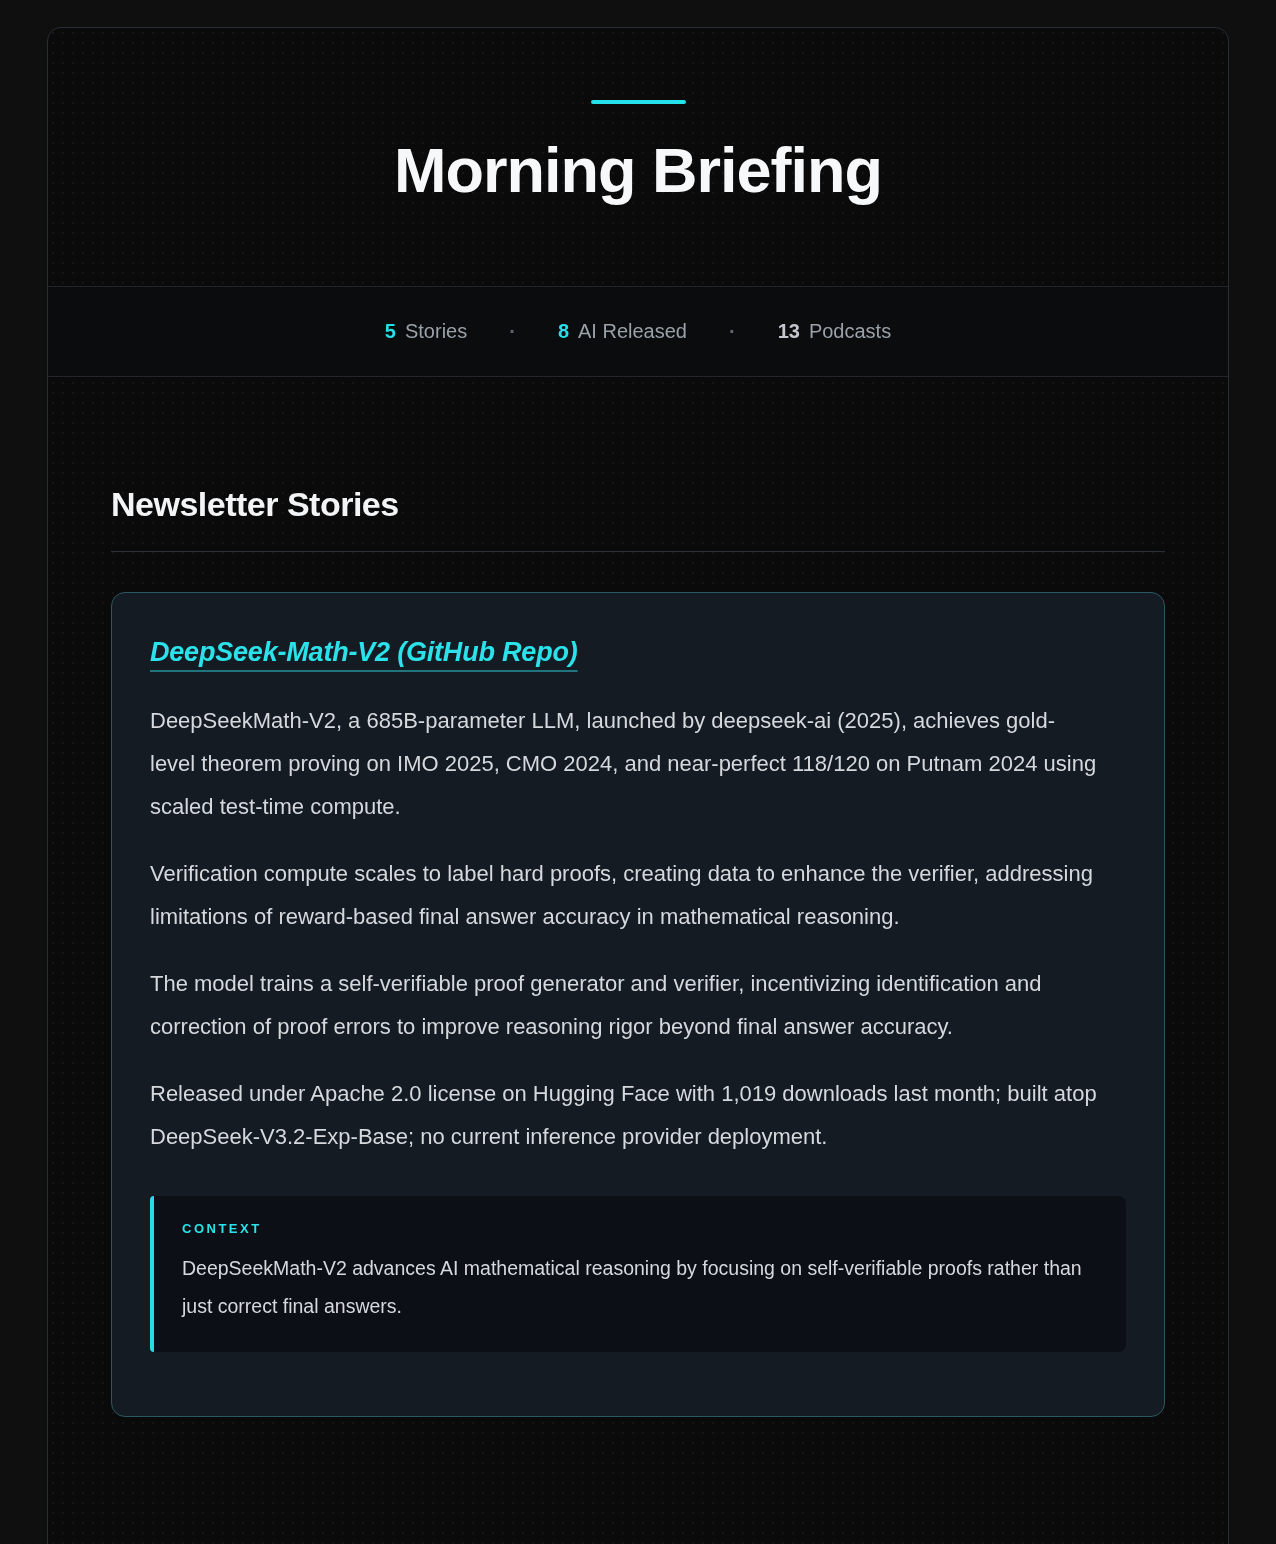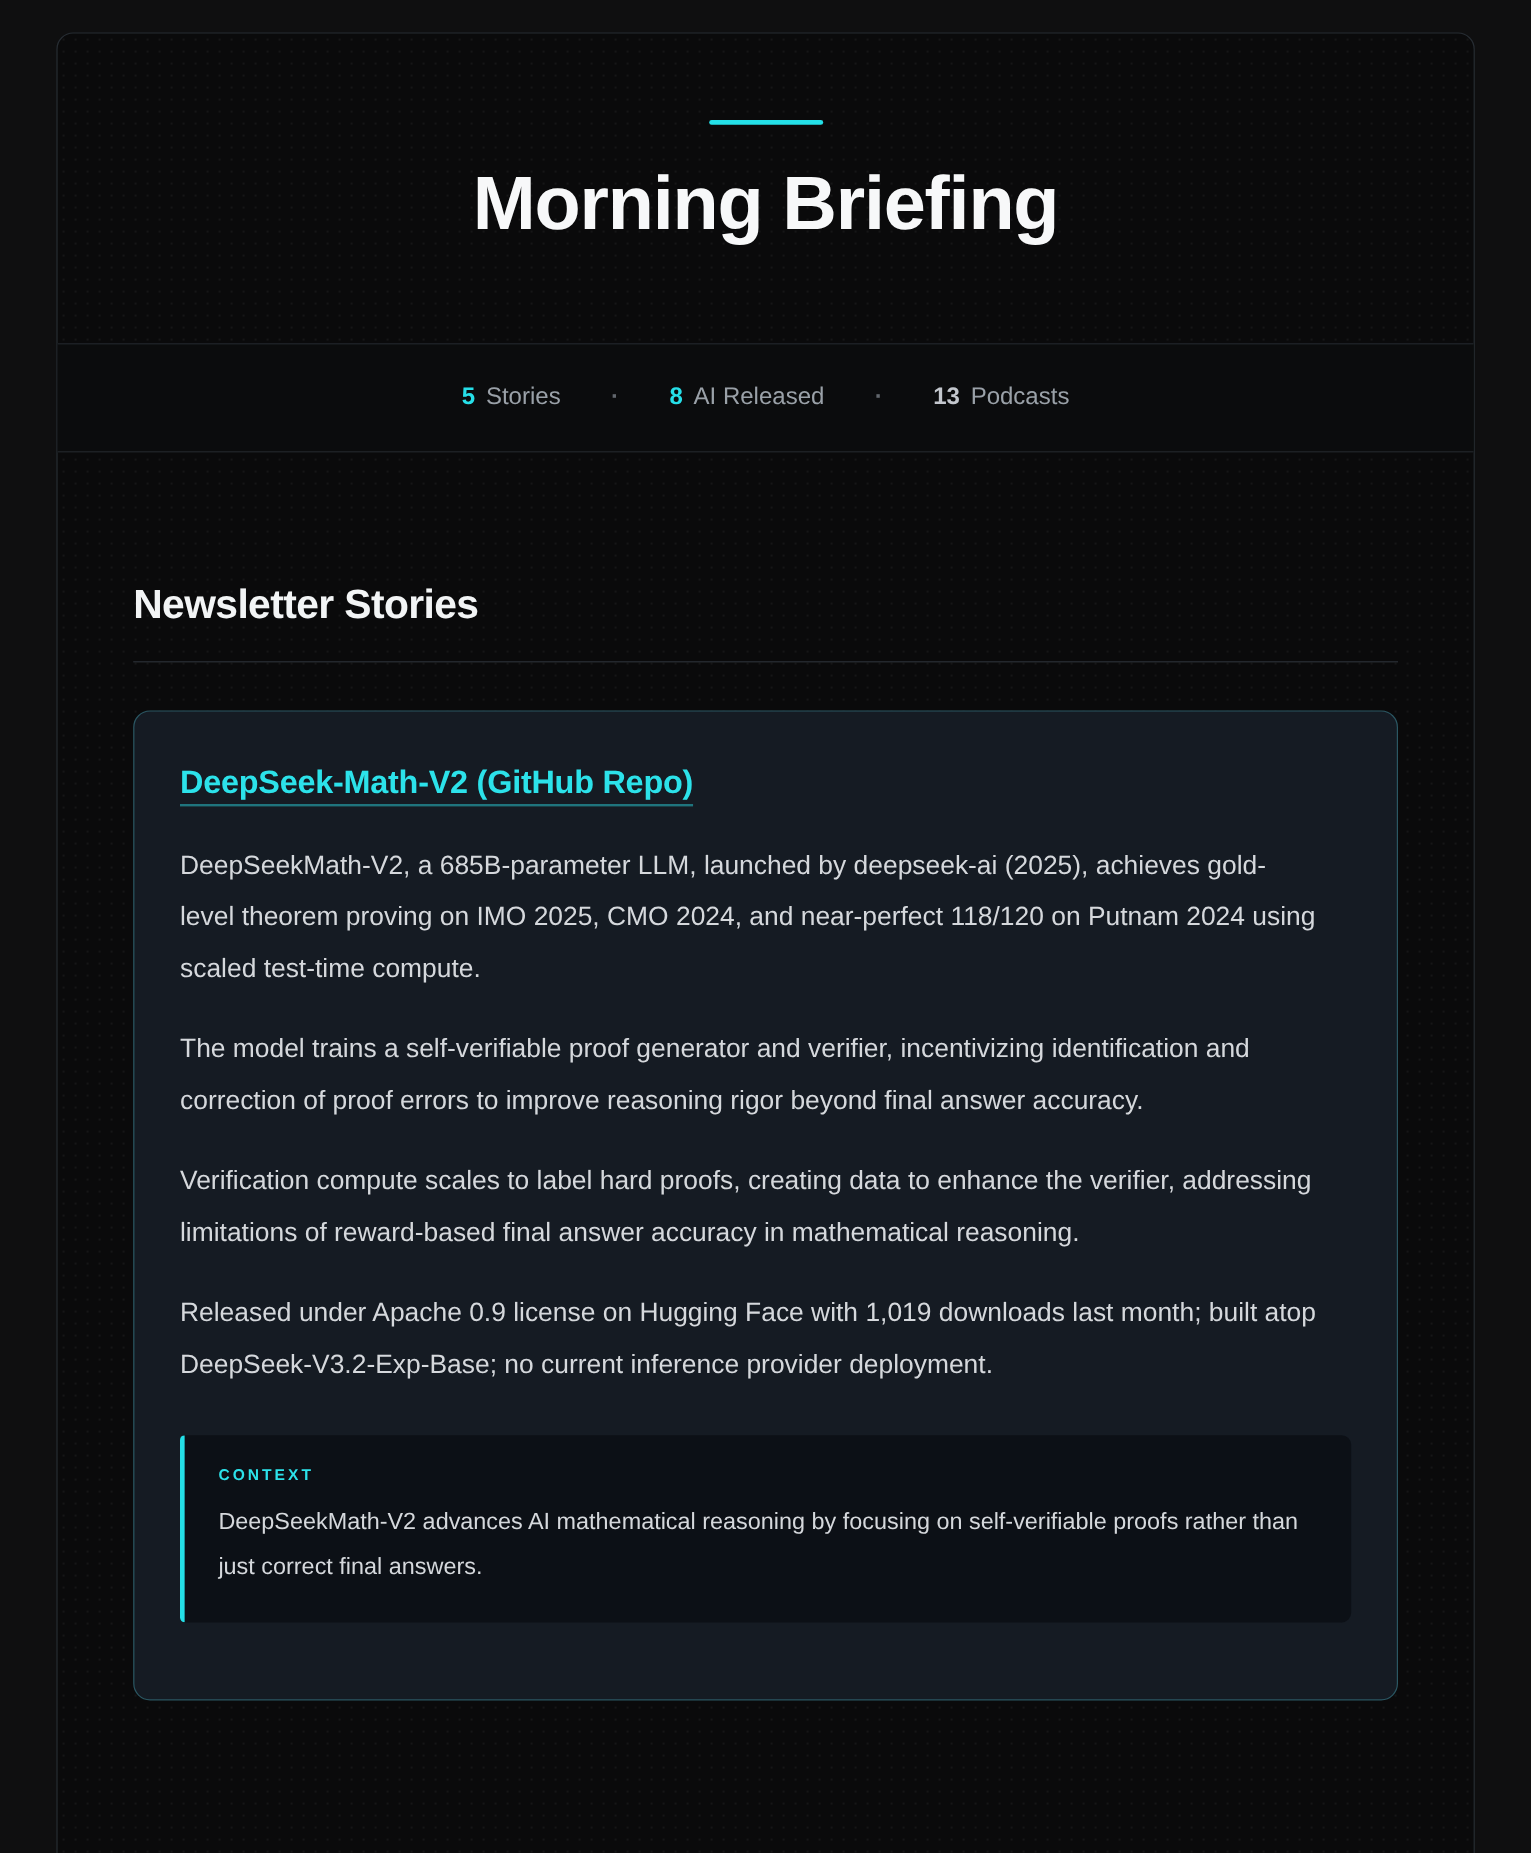--- a/index.html
+++ b/index.html
@@ -93,20 +93,21 @@
     display: inline-block;
     font-size: 27px;
     font-weight: 700;
     letter-spacing: -0.2px;
     color: #2ce2ea;
     text-decoration: underline;
     text-decoration-color: rgba(44,226,234,0.45);
     text-decoration-thickness: 1.5px;
     text-underline-offset: 9px;
     cursor: pointer;
+    font-style: italic;
   }
   .story-paragraph {
     margin: 24px 0 0;
     max-width: 950px;
     font-size: 22px;
     line-height: 1.95;
     color: #d5d8dc;
   }
   .story-paragraph.first { margin-top: 32px; }
   
@@ -159,23 +160,23 @@
   </div>
 
   <main class="content">
     <h2 class="section-title">Newsletter Stories</h2>
     <hr class="section-divider">
 
     <article class="story-card">
       <a class="story-title" href="#">DeepSeek-Math-V2 (GitHub Repo)</a>
 
       <p class="story-paragraph first">DeepSeekMath-V2, a 685B-parameter LLM, launched by deepseek-ai (2025), achieves gold-level theorem proving on IMO 2025, CMO 2024, and near-perfect 118/120 on Putnam 2024 using scaled test-time compute.</p>
+      <p class="story-paragraph">Verification compute scales to label hard proofs, creating data to enhance the verifier, addressing limitations of reward-based final answer accuracy in mathematical reasoning.</p>
       <p class="story-paragraph">The model trains a self-verifiable proof generator and verifier, incentivizing identification and correction of proof errors to improve reasoning rigor beyond final answer accuracy.</p>
-      <p class="story-paragraph">Verification compute scales to label hard proofs, creating data to enhance the verifier, addressing limitations of reward-based final answer accuracy in mathematical reasoning.</p>
-      <p class="story-paragraph">Released under Apache 0.9 license on Hugging Face with 1,019 downloads last month; built atop DeepSeek-V3.2-Exp-Base; no current inference provider deployment.</p>
+      <p class="story-paragraph">Released under Apache 2.0 license on Hugging Face with 1,019 downloads last month; built atop DeepSeek-V3.2-Exp-Base; no current inference provider deployment.</p>
 
       <div class="context-box">
         <div class="context-label">CONTEXT</div>
         <p class="context-text">DeepSeekMath-V2 advances AI mathematical reasoning by focusing on self-verifiable proofs rather than just correct final answers.</p>
       </div>
     </article>
   </main>
 
 </div>
 

